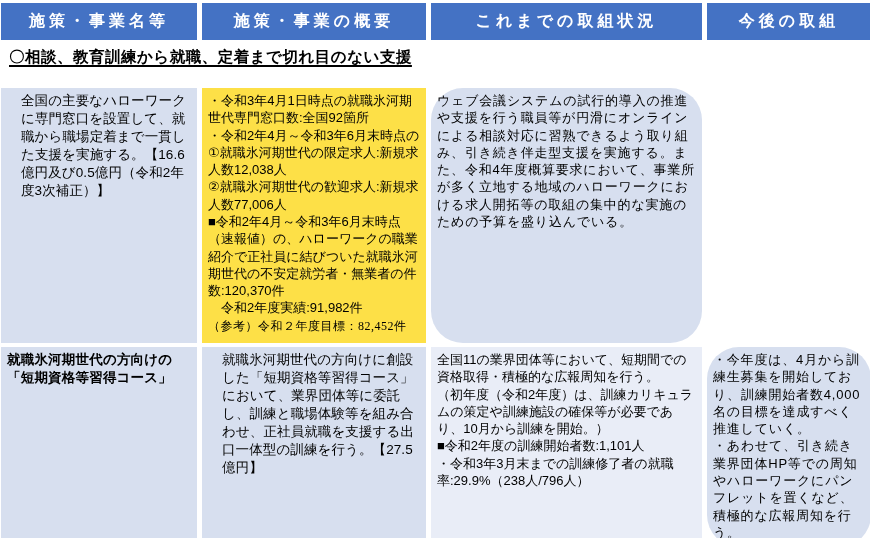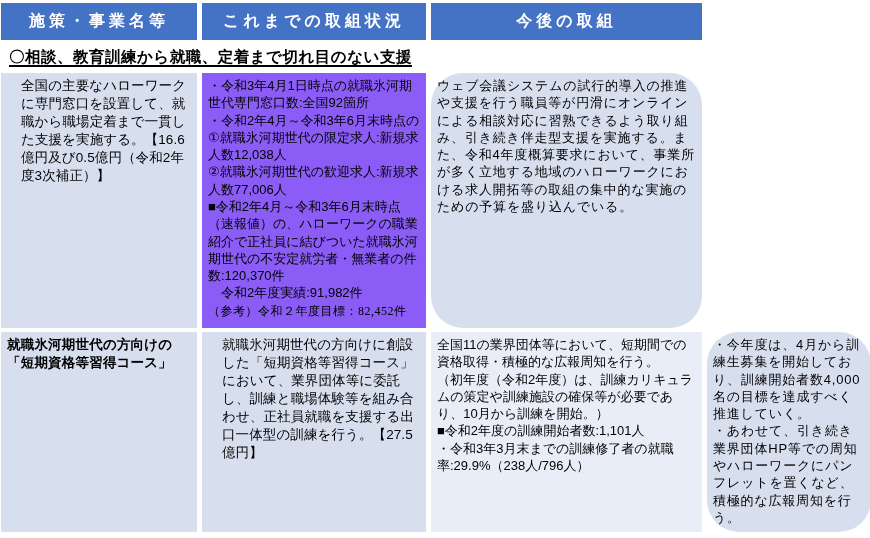--- a/index.html
+++ b/index.html
@@ -29,40 +29,40 @@
     font-size: 16px;
     letter-spacing: 4px;
     display: flex;
     align-items: center;
     justify-content: center;
     white-space: nowrap;
   }
 
   
   .section-heading {
-    margin: 7px 0 5px 8px;
+    margin: 7px 0 20px 8px;
     font-size: 15.5px;
     font-weight: bold;
     text-decoration: underline;
     text-decoration-thickness: 2px;
     text-underline-offset: 3px;
     letter-spacing: 0.5px;
   }
 
   
   .body-row { margin-bottom: 4px; }
   .cell {
     padding: 4px 6px;
     font-size: 13.5px;
     line-height: 1.33;
     white-space: pre-line;
     overflow-wrap: break-word;
   }
   .cell.lav   { background: #D7DFEF; }
-  .cell.white { background: #8b5cf6; }
+  .cell.white { background: #fde047; }
   .cell.lav-light { background: #E9EDF7; }
 
   .row1 .cell { min-height: 255px; }
   .row2 .cell { min-height: 200px; }
 
   .col-name  { font-weight: bold; letter-spacing: 0.2px; }
   .col-overview { letter-spacing: 0.1px; padding-left: 20px; }
   .col-progress { font-size: 13px; }
   .col-future   { font-size: 13px; letter-spacing: 0.8px; border-radius: 32px; }
 
@@ -75,20 +75,21 @@
     white-space: pre-line;
   }
 </style>
 </head>
 <body>
 
 <div class="page">
 
   <div class="grid header-row">
     <div class="hcell">施策・事業名等</div>
+    <div class="hcell">施策・事業の概要</div>
     <div class="hcell">これまでの取組状況</div>
     <div class="hcell">今後の取組</div>
   </div>
 
   <div class="section-heading">〇相談、教育訓練から就職、定着まで切れ目のない支援</div>
 
   <div class="grid body-row row1">
     <div class="cell lav col-overview">全国の主要なハローワークに専門窓口を設置して、就職から職場定着まで一貫した支援を実施する。【16.6億円及び0.5億円（令和2年度3次補正）】</div>
     <div class="cell white col-progress"><span>・令和3年4月1日時点の就職氷河期世代専門窓口数:全国92箇所
 ・令和2年4月～令和3年6月末時点の

